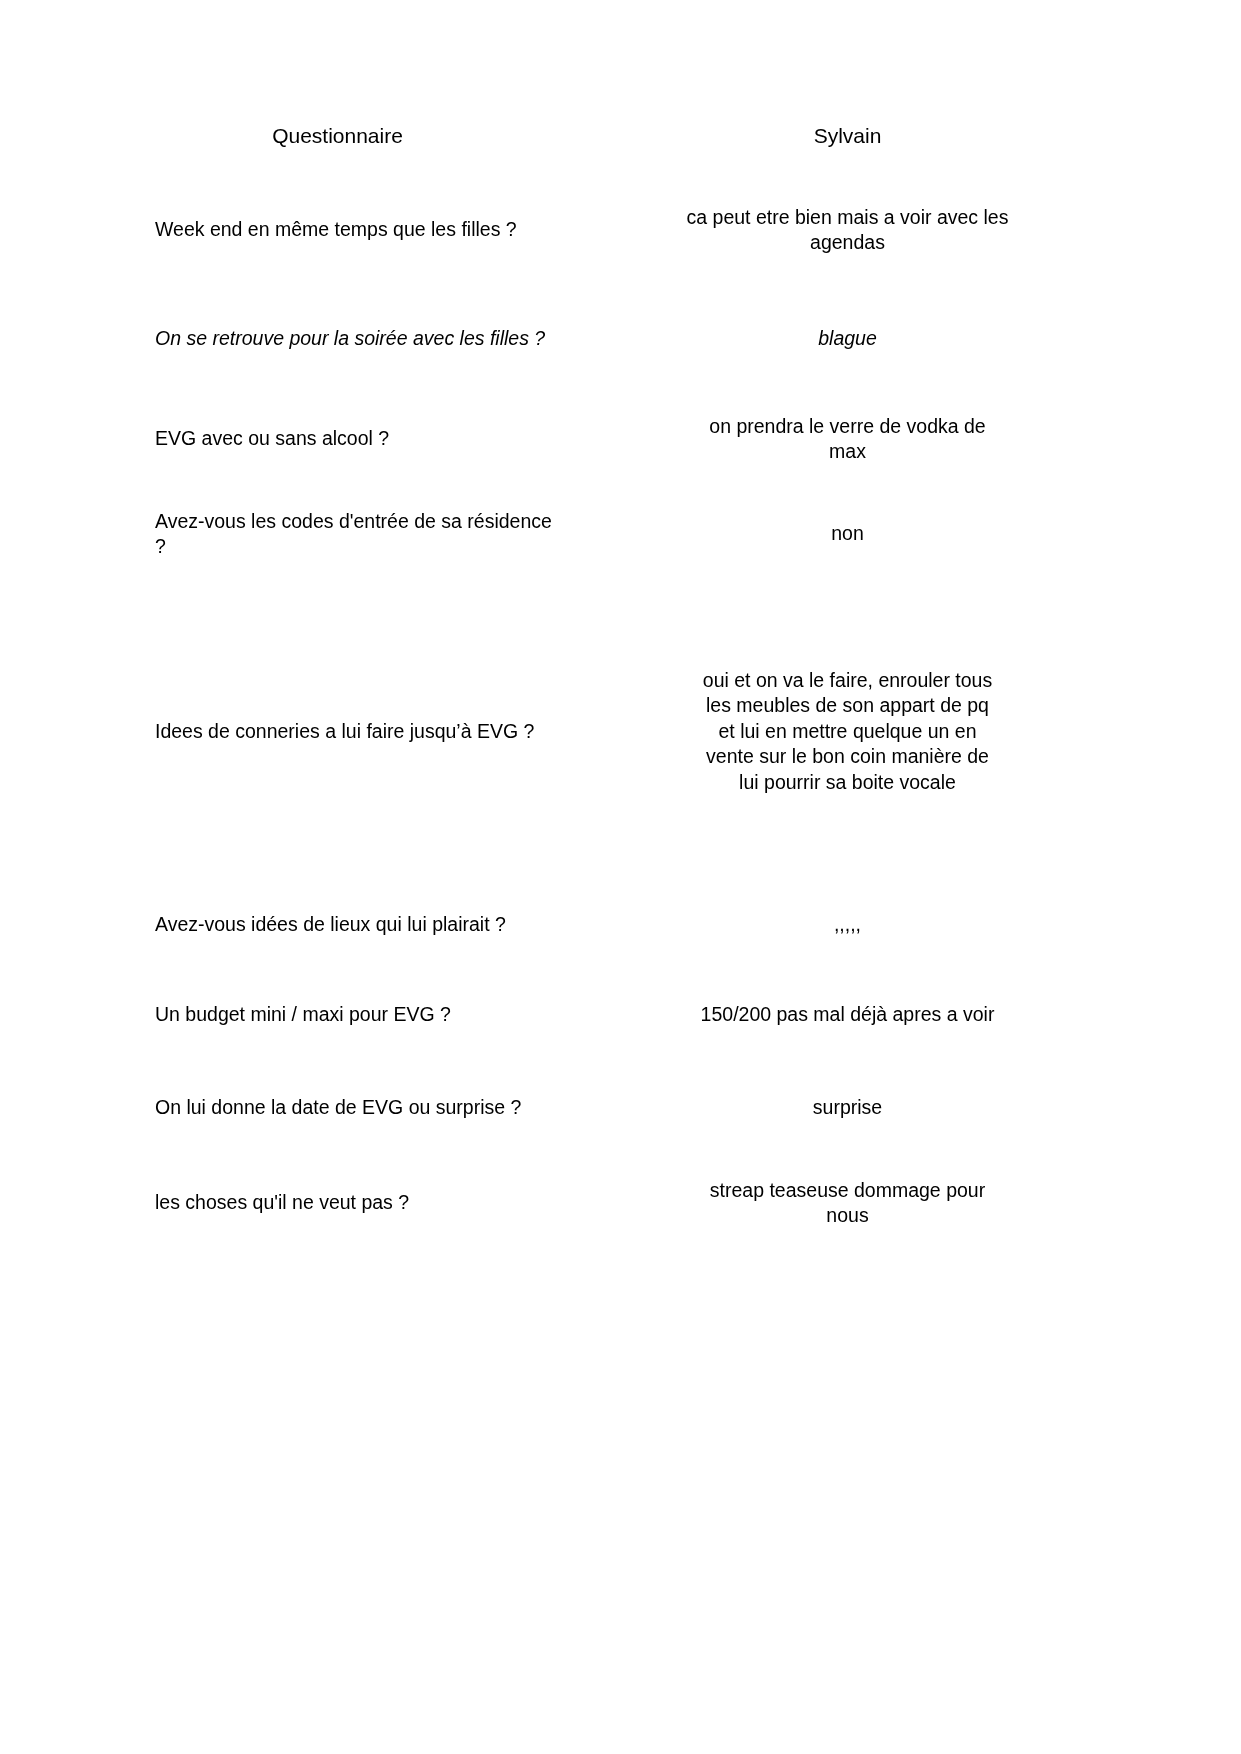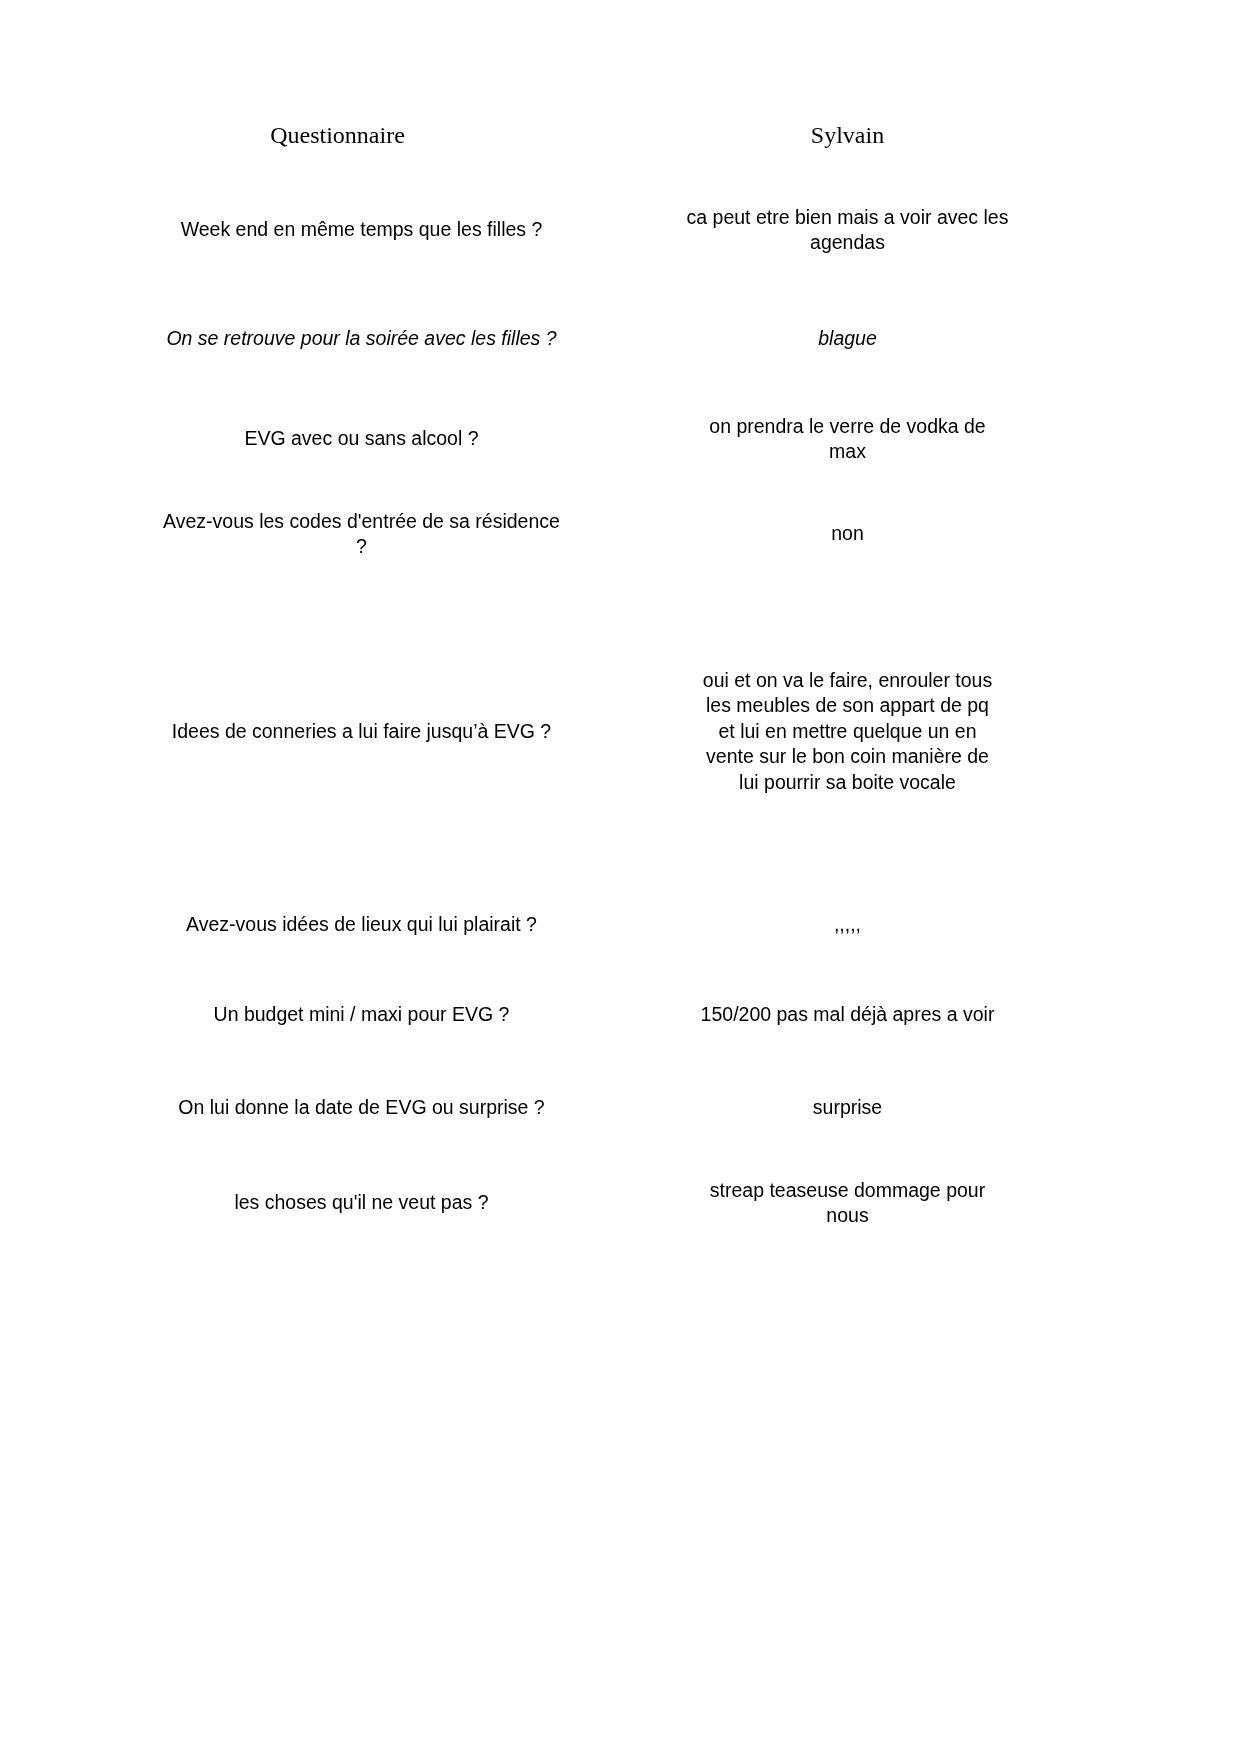--- a/index.html
+++ b/index.html
@@ -36,32 +36,31 @@
 
   .qtable td {
     padding: 0;
     border: 0;
     vertical-align: middle;
     font-size: 19.5px;
     line-height: 1.30;
     font-weight: 400;
   }
   td.question {
-    text-align: center;
+    text-align: left;
     padding-right: 42px;
   }
   td.answer {
     text-align: center;
     padding-left: 14px;
     padding-right: 14px;
   }
   .header-row td {
-    font-size: 24px;
+    font-size: 21px;
     padding-bottom: 0;
-    font-family: Liberation Serif, serif;
   }
   .header-row td.question {
     text-align: center;
     padding-right: 90px;
   }
   .header-row td.answer {
   }
   .answer-block {
     display: block;
     margin: 16px auto;

